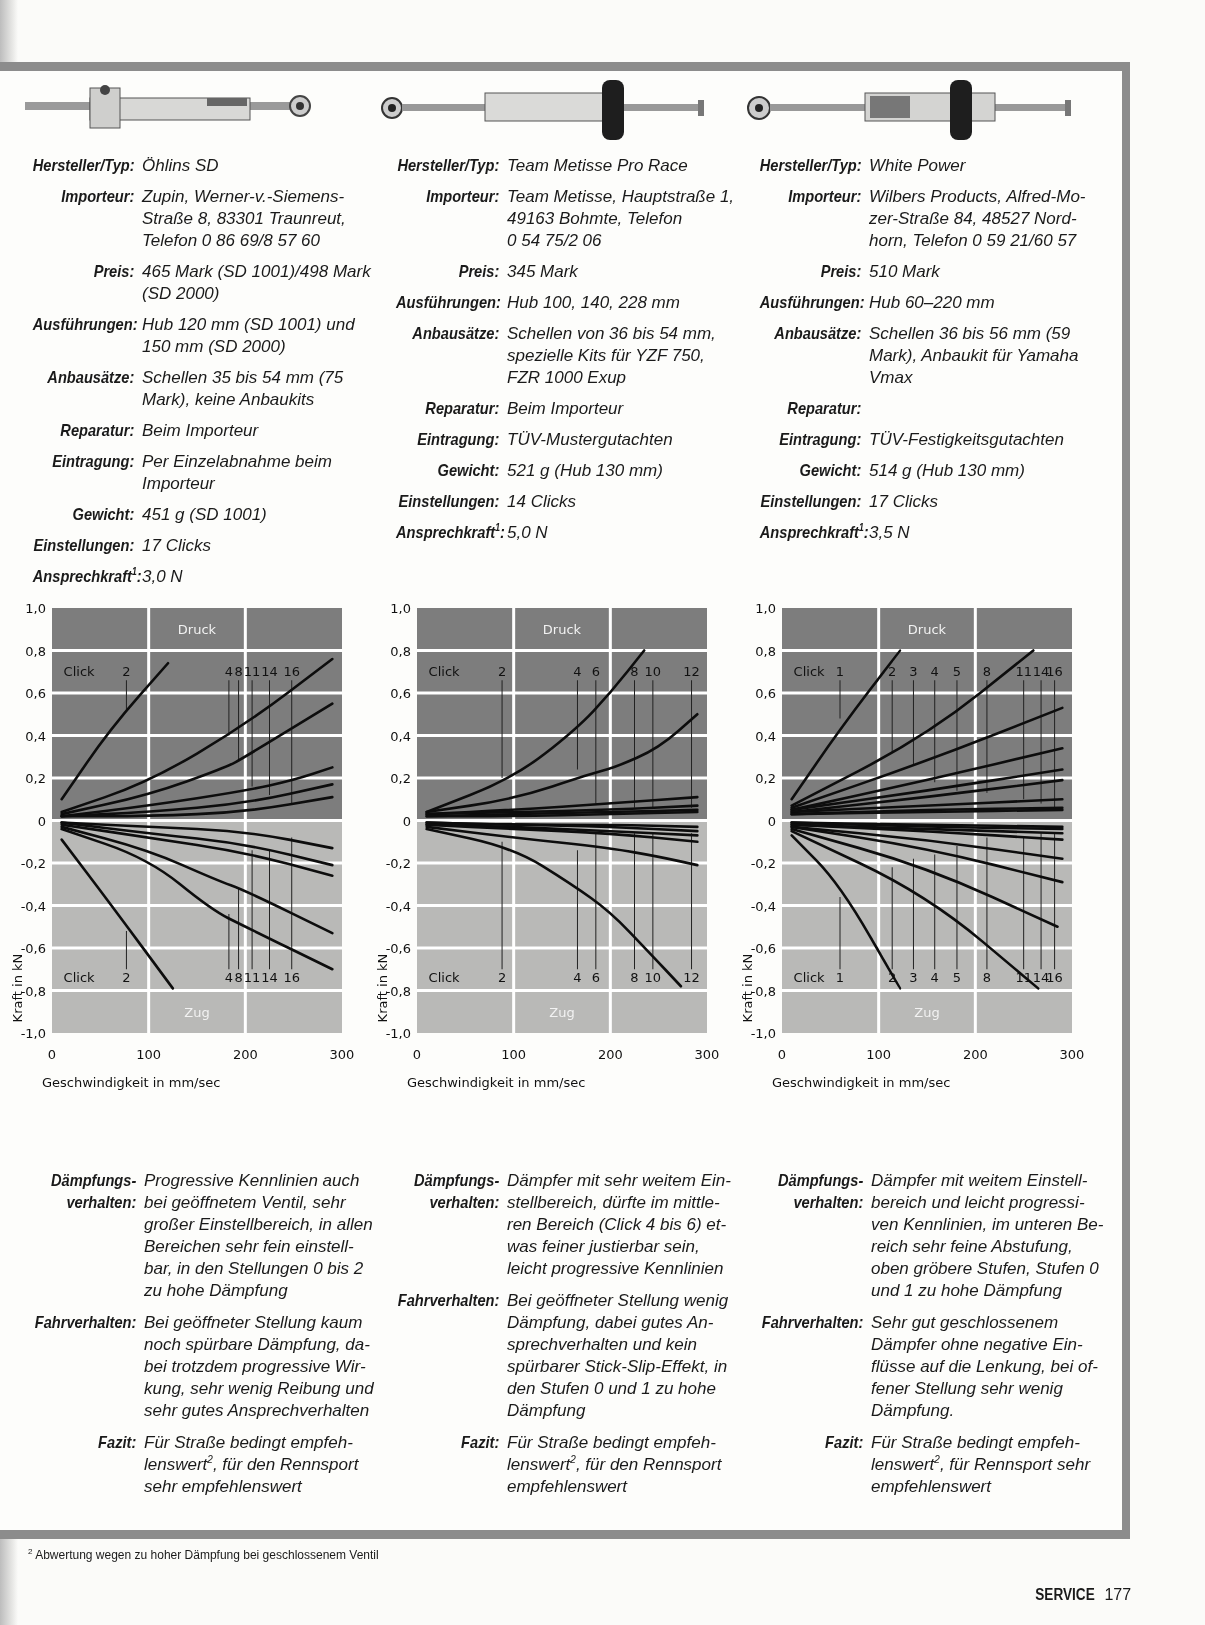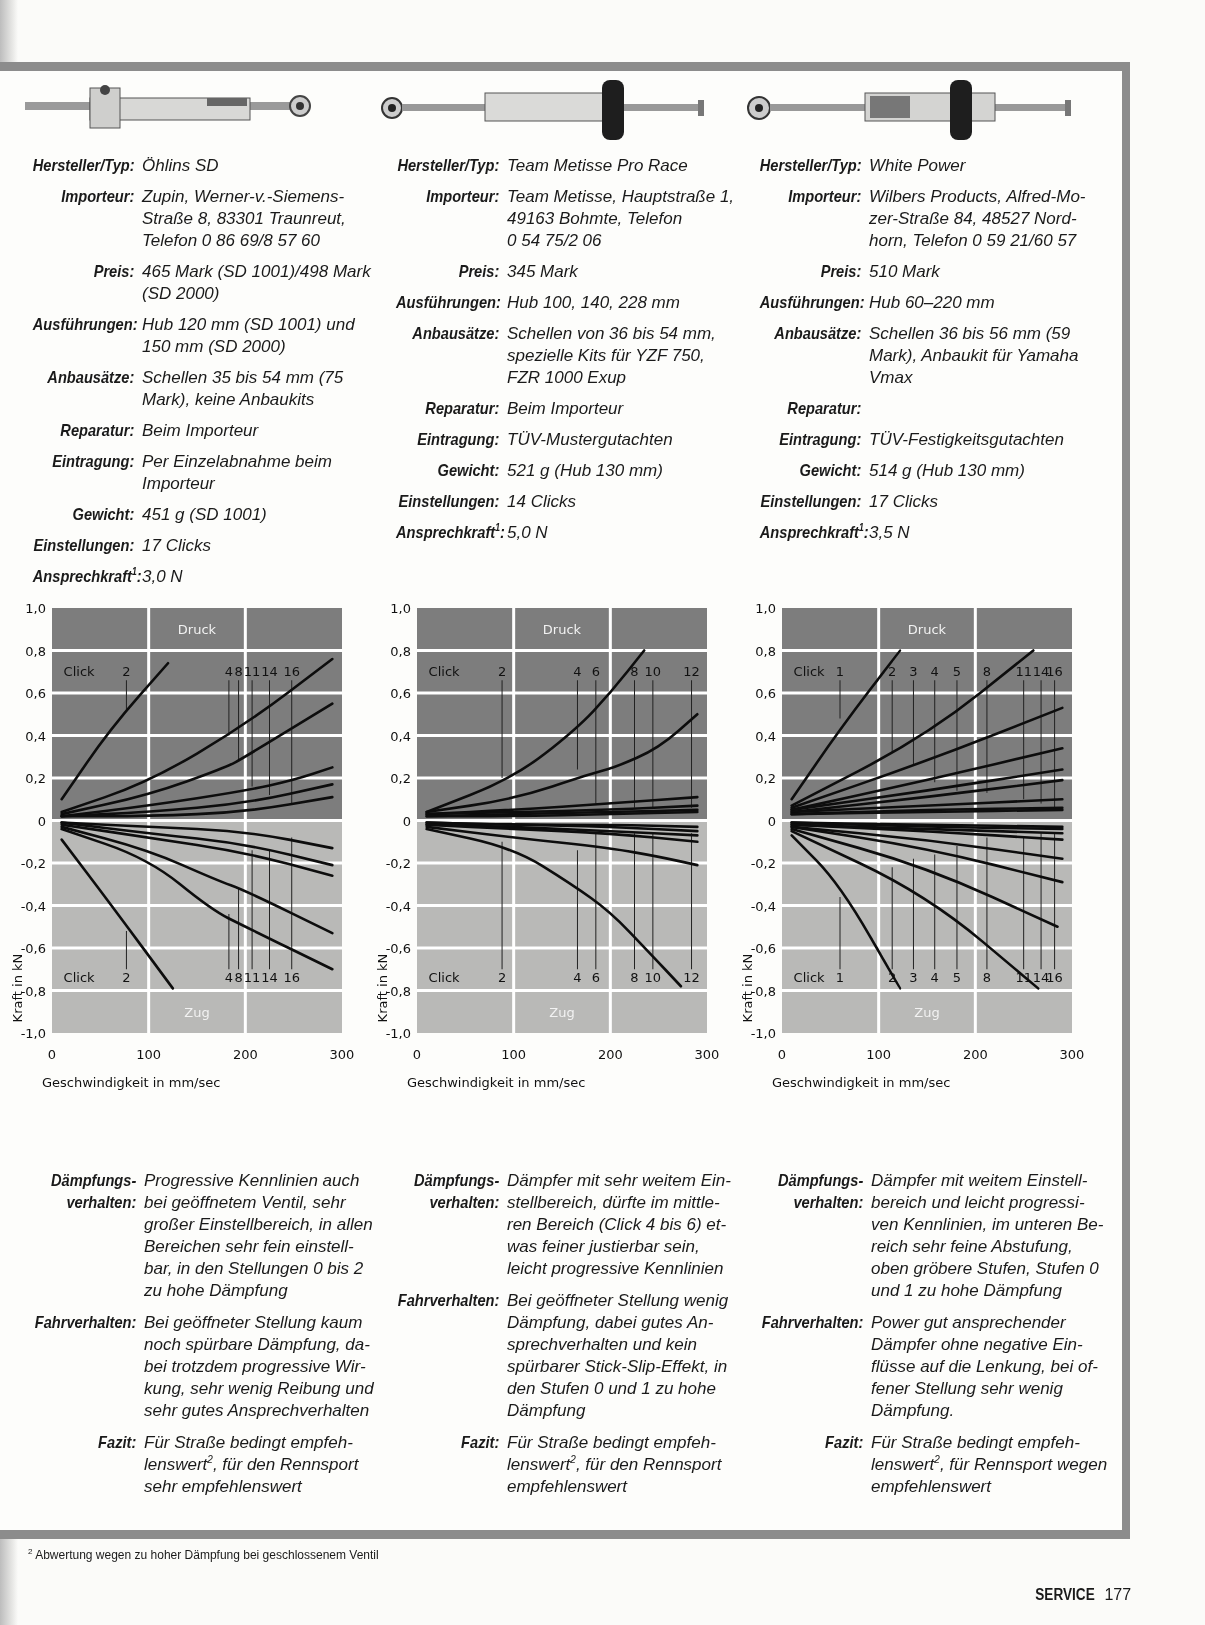--- a/index.html
+++ b/index.html
@@ -556,32 +556,32 @@
           <span>bereich und leicht progressi-</span>
           <span>ven Kennlinien, im unteren Be-</span>
           <span>reich sehr feine Abstufung,</span>
           <span>oben gröbere Stufen, Stufen 0</span>
           <span>und 1 zu hohe Dämpfung</span>
         </div>
       </div>
       <div class="row">
         <div class="lbl" style="width: 118px;">Fahrverhalten:</div>
         <div class="val">
-          <span>Power gut ansprechender</span>
+          <span>Sehr gut geschlossenem</span>
           <span>Dämpfer ohne negative Ein-</span>
           <span>flüsse auf die Lenkung, bei of-</span>
           <span>fener Stellung sehr wenig</span>
           <span>Dämpfung.</span>
         </div>
       </div>
       <div class="row">
         <div class="lbl" style="width: 118px;">Fazit:</div>
         <div class="val">
           <span>Für Straße bedingt empfeh-</span>
-          <span><span style="display:inline">lenswert</span><sup>2</sup><span style="display:inline">, für Rennsport wegen</span></span>
+          <span><span style="display:inline">lenswert</span><sup>2</sup><span style="display:inline">, für Rennsport sehr</span></span>
           <span>empfehlenswert</span>
         </div>
       </div>
     </div>
   </div>
 
 <div class="footnote"><sup>2</sup> <span>Abwertung wegen zu hoher Dämpfung bei geschlossenem Ventil</span></div>
 <div class="pagefoot"><b>SERVICE</b> <span>177</span></div>
 
 </body></html>

